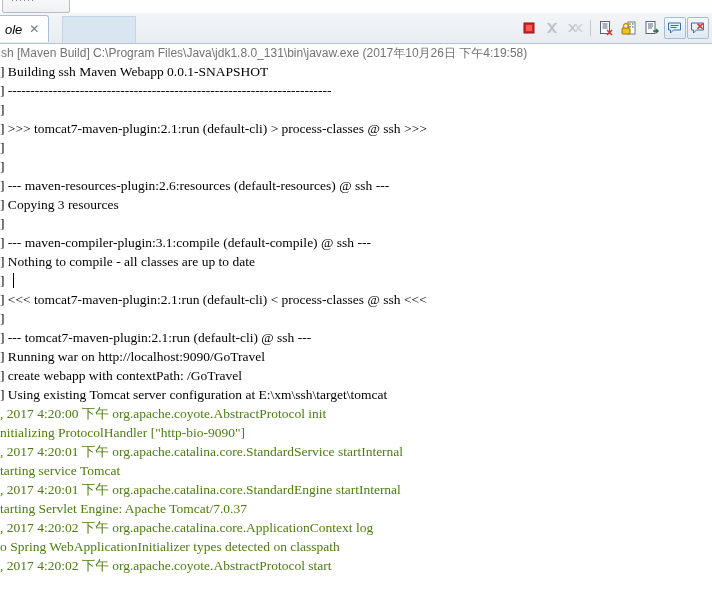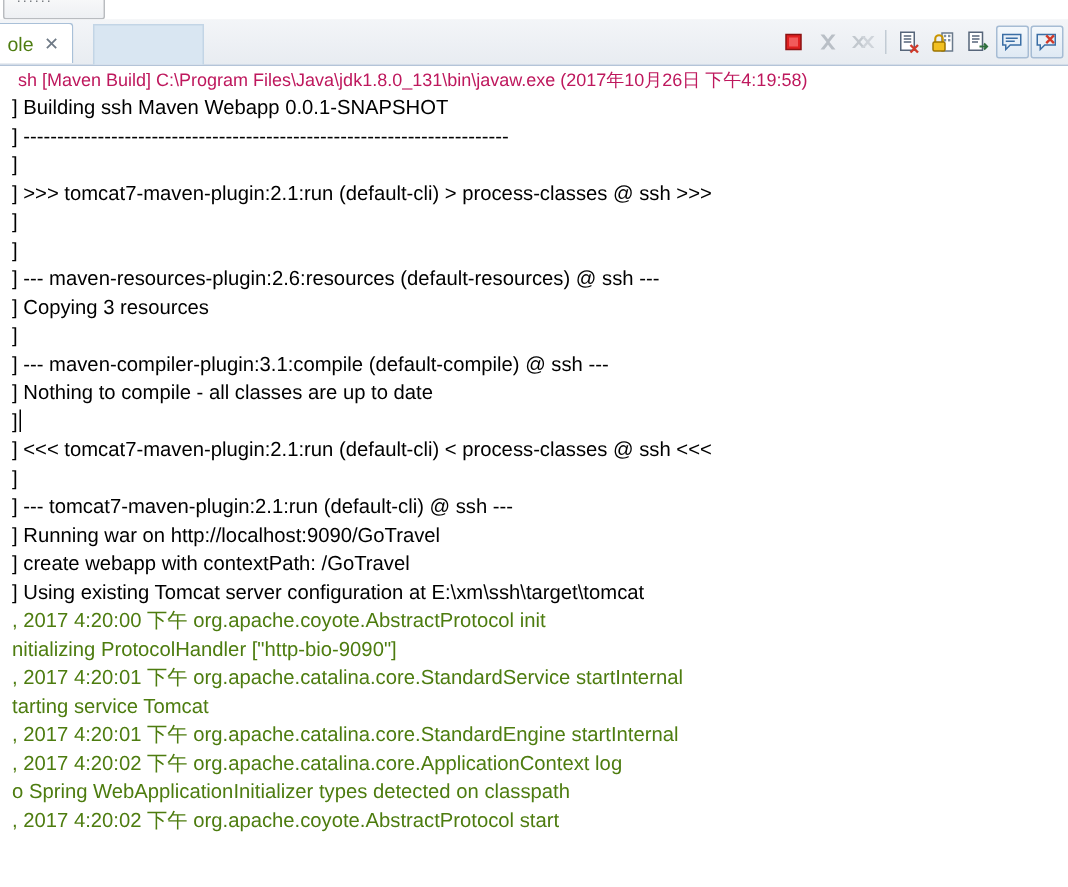--- a/index.html
+++ b/index.html
@@ -66,22 +66,23 @@
     border-bottom: none;
     border-top-left-radius: 3px;
     border-top-right-radius: 3px;
     display: flex;
     align-items: center;
     gap: 7px;
     box-sizing: border-box;
   }
   .tab .tab-label {
     font-size: 13px;
-    color: #4d7c0f;
+    color: #000000;
     white-space: nowrap;
+    font-style: italic;
   }
   .tab .tab-close {
     font-size: 12px;
     color: #6f7a86;
     line-height: 1;
     cursor: pointer;
   }
   .tab-ghost {
     position: absolute;
     left: 62px; top: 3px;
@@ -119,47 +120,47 @@
     margin: 0 3px;
   }
 
   
   .console-header {
     position: absolute;
     left: 0; top: 31px;
     width: 712px;
     height: 18px;
     font-size: 12px;
-    color: #be185d;
+    color: #737373;
     white-space: nowrap;
     overflow: hidden;
     line-height: 18px;
-    padding-left: 12px;
+    padding-left: 1px;
     box-sizing: border-box;
     background: #ffffff;
   }
 
   
   .console-body {
     position: absolute;
     left: 0; top: 49px;
     width: 712px;
     height: 529px;
     background: #ffffff;
     overflow: hidden;
   }
   .cline {
-    font-family: Liberation Sans, sans-serif;
+    font-family: Liberation Serif, serif;
     font-size: 13.5px;
     line-height: 19px;
     height: 19px;
     white-space: pre;
     overflow: hidden;
     letter-spacing: 0px;
-    padding-left: 8px;
+    padding-left: 0px;
   }
   .cline.info  { color: #000000; }
   .cline.err   { color: #4d7c0f; }
 
   
   .caret-line {
     position: relative;
   }
   .caret-line::after {
     content: "";
@@ -282,18 +283,19 @@
       <div class="cline info">]</div>
       <div class="cline info">] --- tomcat7-maven-plugin:2.1:run (default-cli) @ ssh ---</div>
       <div class="cline info">] Running war on http://localhost:9090/GoTravel</div>
       <div class="cline info">] create webapp with contextPath: /GoTravel</div>
       <div class="cline info">] Using existing Tomcat server configuration at E:\xm\ssh\target\tomcat</div>
       <div class="cline err">, 2017 4:20:00 下午 org.apache.coyote.AbstractProtocol init</div>
       <div class="cline err">nitializing ProtocolHandler ["http-bio-9090"]</div>
       <div class="cline err">, 2017 4:20:01 下午 org.apache.catalina.core.StandardService startInternal</div>
       <div class="cline err">tarting service Tomcat</div>
       <div class="cline err">, 2017 4:20:01 下午 org.apache.catalina.core.StandardEngine startInternal</div>
+      <div class="cline err">tarting Servlet Engine: Apache Tomcat/7.0.37</div>
       <div class="cline err">, 2017 4:20:02 下午 org.apache.catalina.core.ApplicationContext log</div>
       <div class="cline err">o Spring WebApplicationInitializer types detected on classpath</div>
       <div class="cline err">, 2017 4:20:02 下午 org.apache.coyote.AbstractProtocol start</div>
     </div>
 
 </div>
 
 </body></html>

